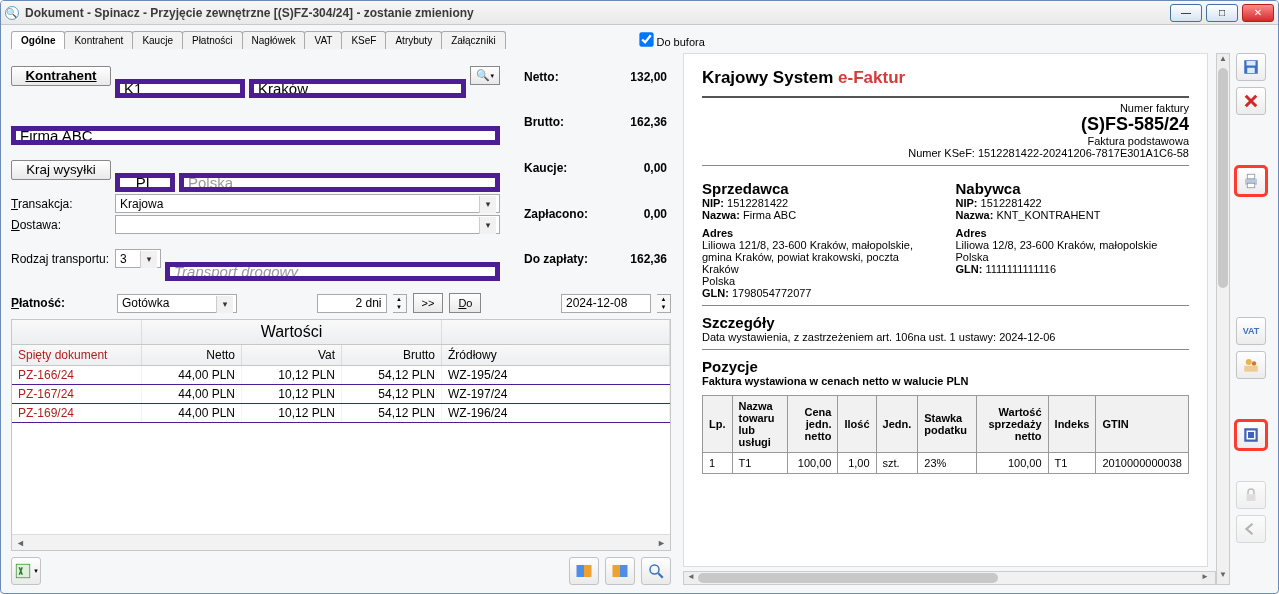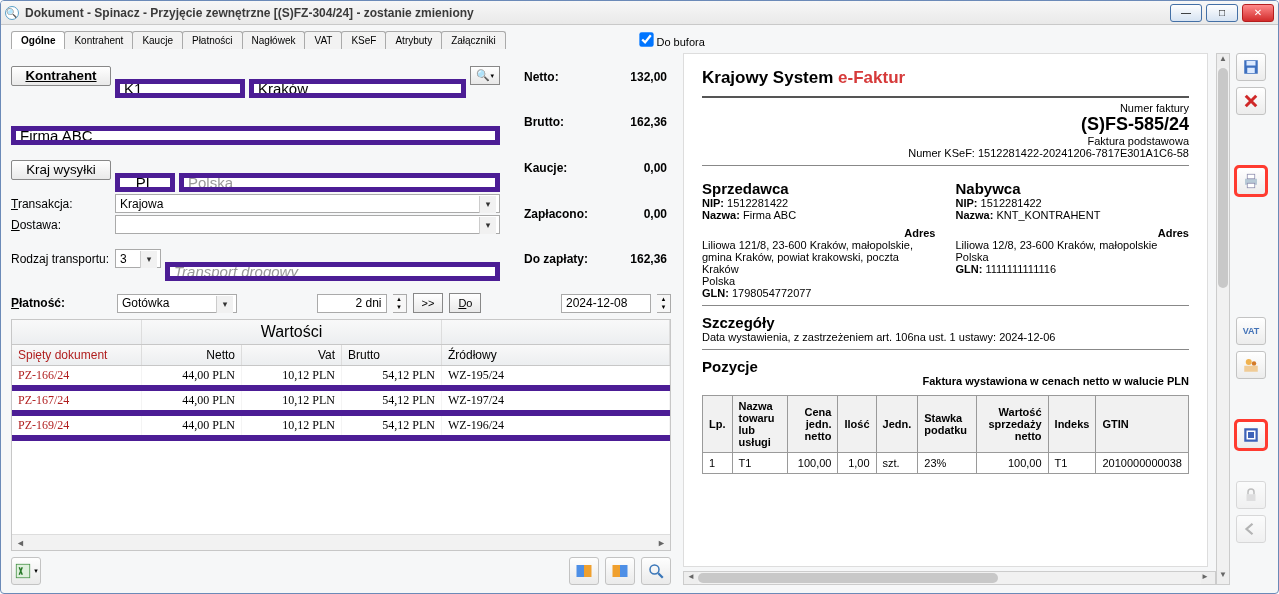--- a/index.html
+++ b/index.html
@@ -48,21 +48,21 @@
   .spinner { width:14px; height:19px; display:flex; flex-direction:column; border:1px solid #aaa; border-left:none; }
   .spinner div { flex:1; font-size:6px; text-align:center; background:#f7f7f7; cursor:pointer; line-height:8px;}
 
   
   .grid-wrap { flex:1; margin-top:6px; border:1px solid #c7c7c7; background:#fff; display:flex; flex-direction:column;}
   .grid-header { display:flex; border-bottom:1px solid #c7c7c7; background:linear-gradient(#f9f9f9,#eceef0); font-size:12px;}
   .grid-header .gh { padding:3px 6px; border-right:1px solid #ddd; }
   .grid-super { display:flex; border-bottom:1px solid #c7c7c7; background:linear-gradient(#f9f9f9,#eceef0); font-size:16px;}
   .grid-super .gh { padding:3px 6px; border-right:1px solid #ddd; text-align:center;}
   .grid-body { flex:1; overflow:auto;}
-  .grid-row { display:flex; border-bottom:6px solid #4c1d95;font-family:Liberation Serif, serif; }
+  .grid-row { display:flex; border-bottom:1px solid #4c1d95; }
   .gc { padding:2px 6px; font-size:12px; border-right:1px solid #f4f4f4; overflow:hidden; text-overflow:ellipsis; }
   .gc.num { text-align:right; }
   .col-doc { width:130px; color:#b01e1e; }
   .col-netto { width:100px; }
   .col-vat { width:100px; }
   .col-brutto { width:100px; }
   .col-src { flex:1; }
 
   .scroll-strip { height:16px; border-top:1px solid #ddd; background:#f2f2f2; display:flex; align-items:center; padding:0 4px; color:#666; font-size:9px;}
 
@@ -73,21 +73,21 @@
   
   .right { flex:1; display:flex; }
   .preview { flex:1; border:1px solid #ddd; margin-right:8px; background:#fff; padding:14px 18px; overflow:auto; position:relative; font-size:12px;}
   .preview h2 { font-size:17px; font-weight:bold; }
   .preview .efak { color:#d63a3a; }
   hr.sep { border:none; border-top:2px solid #555; margin:8px 0 4px 0; }
   hr.thin { border:none; border-top:1px solid #888; margin:6px 0; }
   .section-title { font-size:15px; font-weight:bold; margin-top:8px }
   .two-col { display:flex; gap:20px; }
   .two-col > div { flex:1; }
-  .lbl-sm { font-size:11px; font-weight:bold;text-align:right;}
+  .lbl-sm { font-size:11px; font-weight:bold;}
   .val-sm { font-size:11px; }
 
   .ptable { border-collapse:collapse; width:100%; margin-top:8px; font-size:11px;}
   .ptable th, .ptable td { border:1px solid #9a9a9a; padding:4px 6px; text-align:left;}
   .ptable th { background:#f1f1f1; font-weight:bold; }
   .ptable td.num, .ptable th.num { text-align:right; }
 
   .vscroll { width:14px; background:#f1f1f1; border:1px solid #ccc; position:relative; margin-right:4px; }
   .vscroll .thumb { position:absolute; top:14px; left:1px; right:1px; height:220px; background:#c8c8c8; border-radius:6px;}
   .vscroll .arw { position:absolute; left:0; right:0; height:14px; text-align:center; font-size:8px; color:#666; background:#eee; }
@@ -235,21 +235,21 @@
         <div class="grid-wrap">
           <div class="grid-super">
             <div class="gh" style="width:130px;"> </div>
             <div class="gh" style="width:300px;">Wartości</div>
             <div class="gh" style="flex:1;"> </div>
           </div>
           <div class="grid-header">
             <div class="gh col-doc">Spięty dokument</div>
             <div class="gh col-netto num" style="text-align:right;">Netto</div>
             <div class="gh col-vat num" style="text-align:right;">Vat</div>
-            <div class="gh col-brutto num" style="text-align:left;">Brutto</div>
+            <div class="gh col-brutto num" style="text-align:right;">Brutto</div>
             <div class="gh col-src">Źródłowy</div>
           </div>
           <div class="grid-body">
             <div class="grid-row">
               <div class="gc col-doc">PZ-166/24</div>
               <div class="gc col-netto num">44,00 PLN</div>
               <div class="gc col-vat num">10,12 PLN</div>
               <div class="gc col-brutto num">54,12 PLN</div>
               <div class="gc col-src">WZ-195/24</div>
             </div>

